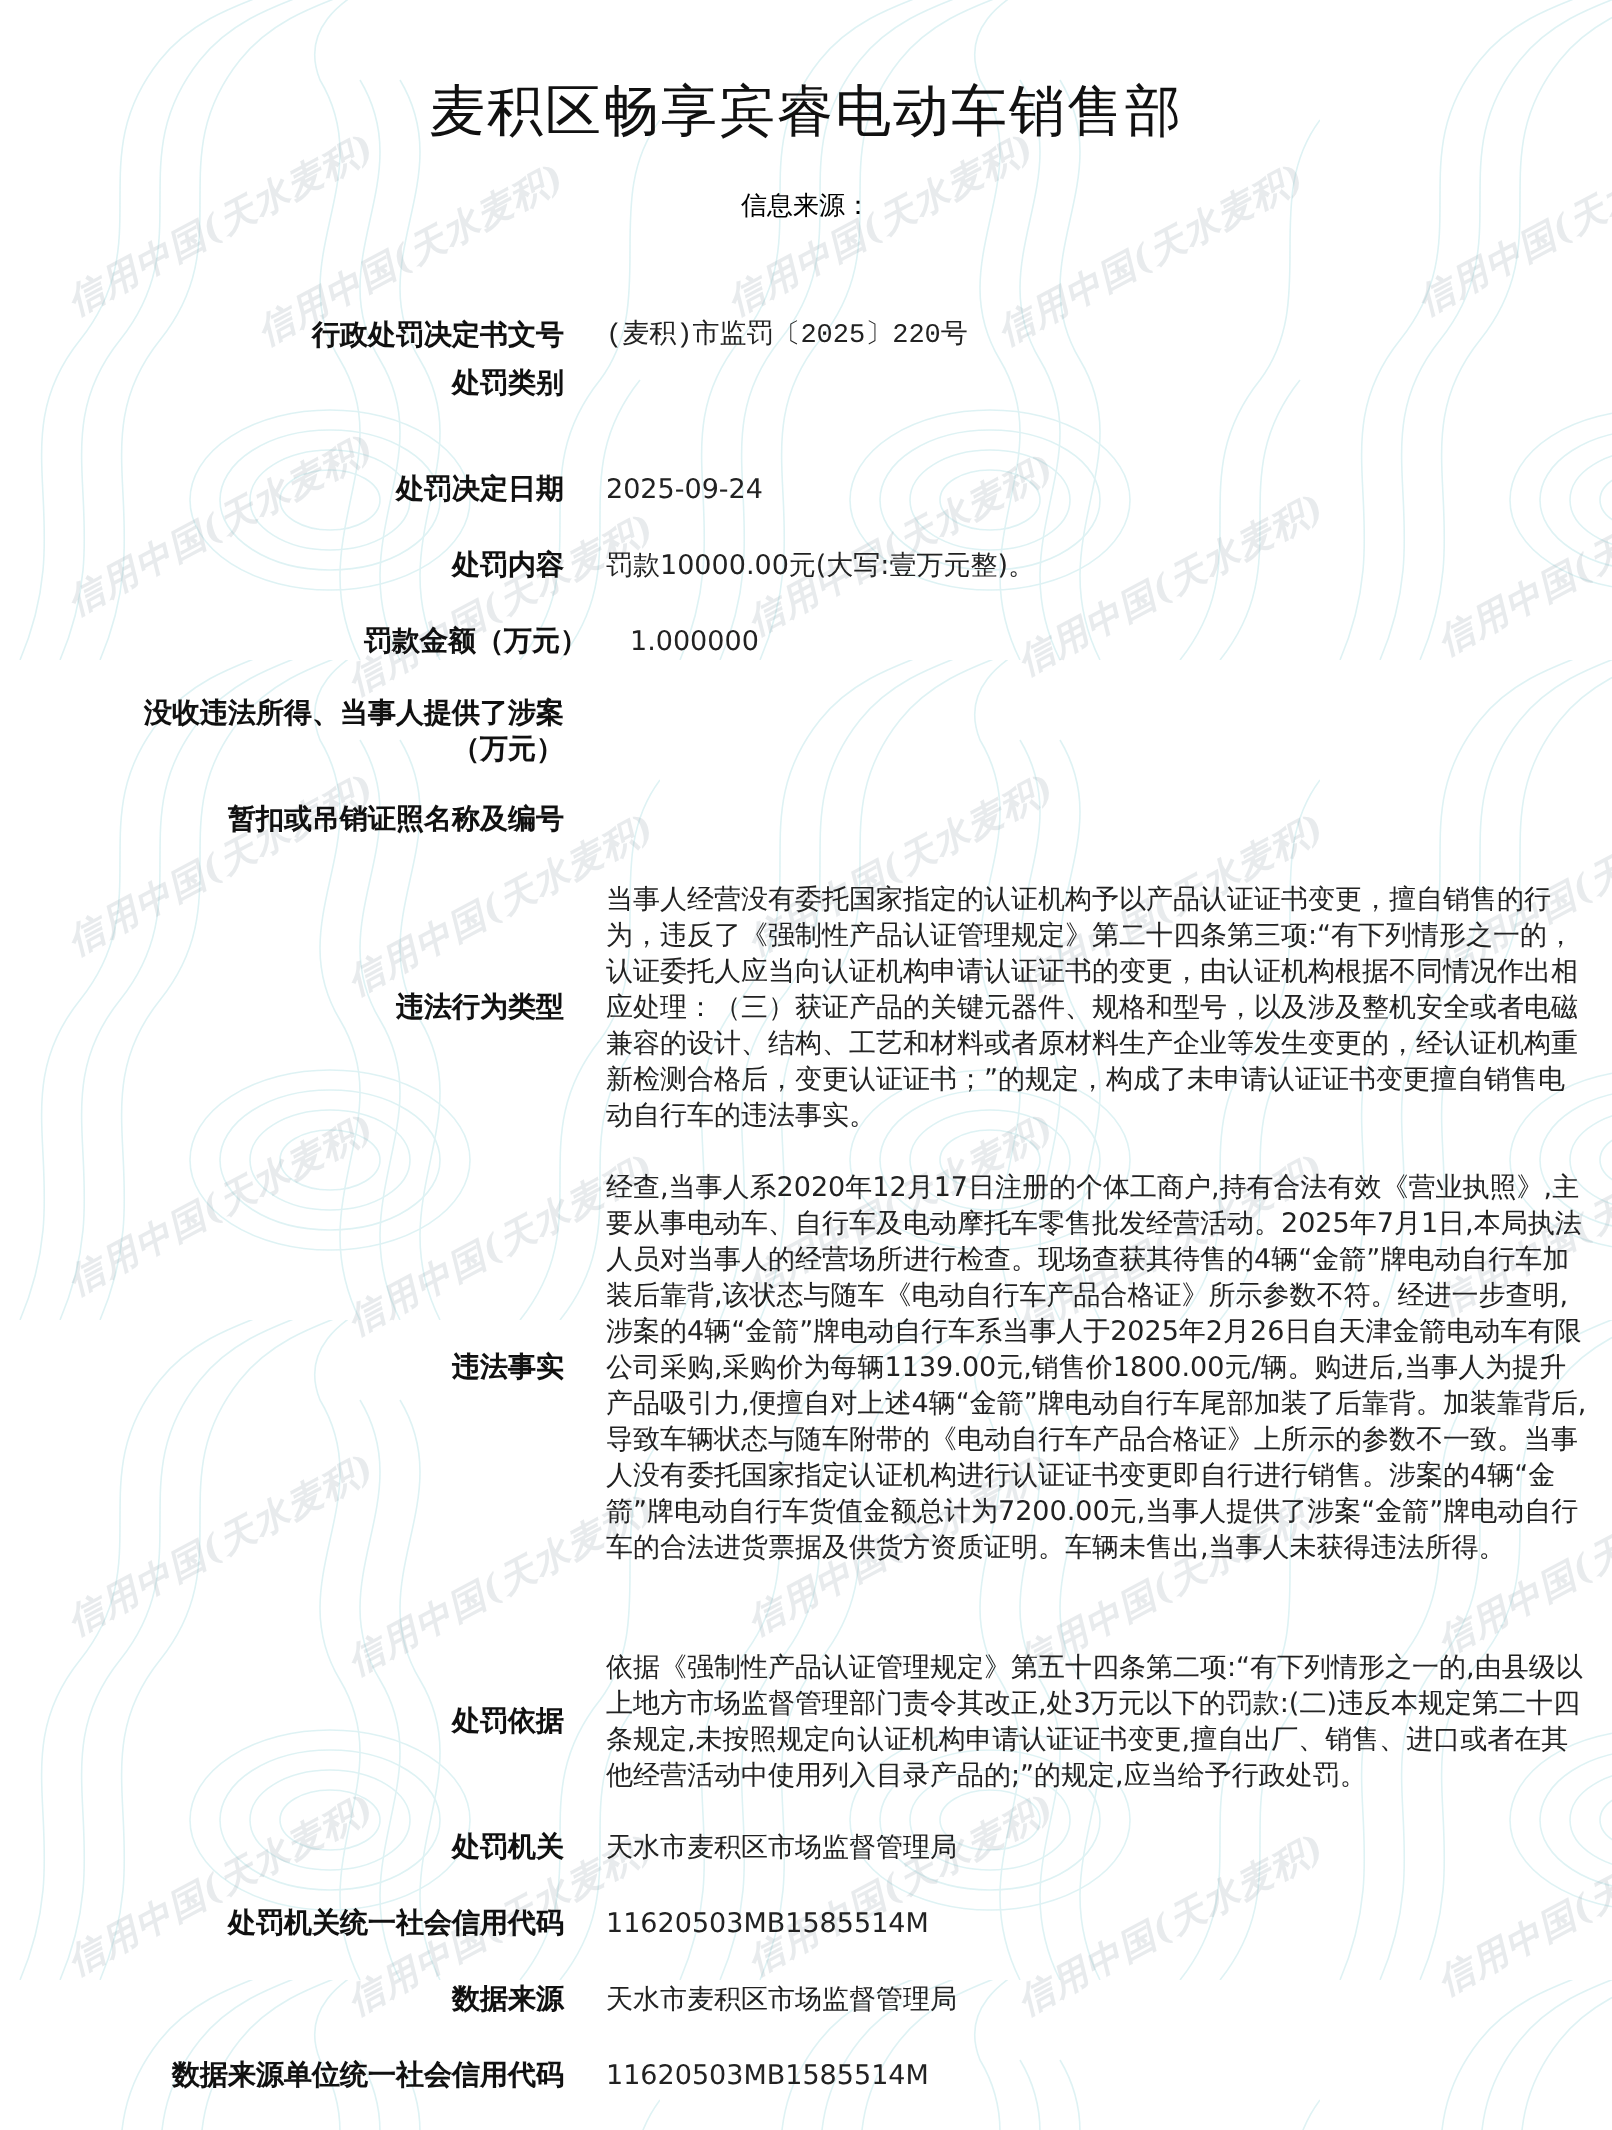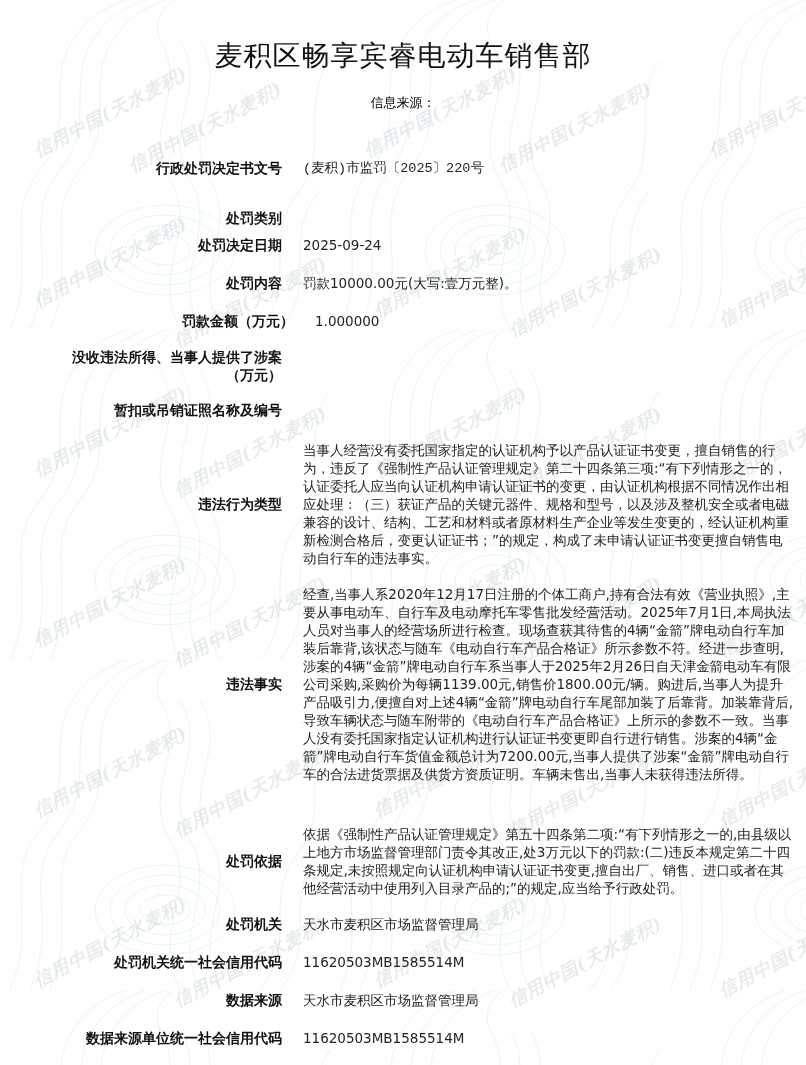--- a/index.html
+++ b/index.html
@@ -153,21 +153,21 @@
   <h1 class="title">麦积区畅享宾睿电动车销售部</h1>
   <div class="source">信息来源：</div>
 
   <div class="rows">
 
     <div class="row" style="position:absolute; top:10px;font-family:Liberation Mono, monospace;">
       <div class="label">行政处罚决定书文号</div>
       <div class="value">(麦积)市监罚〔2025〕220号</div>
     </div>
 
-    <div class="row" style="position:absolute; top:59px;">
+    <div class="row" style="position:absolute; top:33px;">
       <div class="label">处罚类别</div>
     </div>
 
     <div class="row" style="position:absolute; top:86px;">
       <div class="label">处罚决定日期</div>
       <div class="value">2025-09-24</div>
     </div>
 
     <div class="row" style="position:absolute; top:124px;">
       <div class="label">处罚内容</div>

